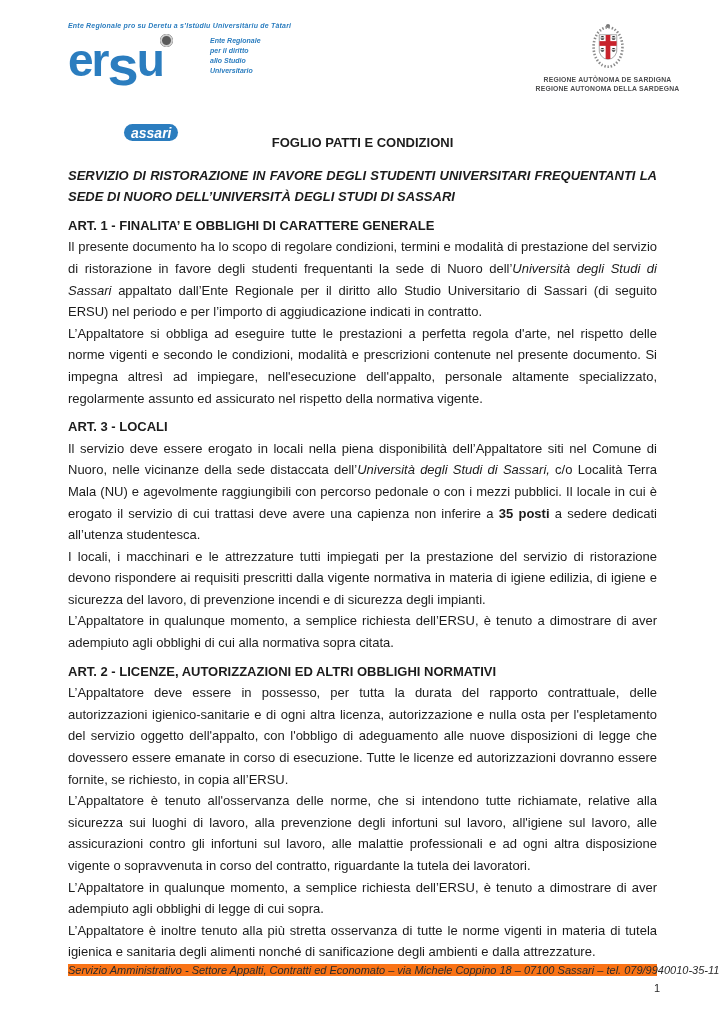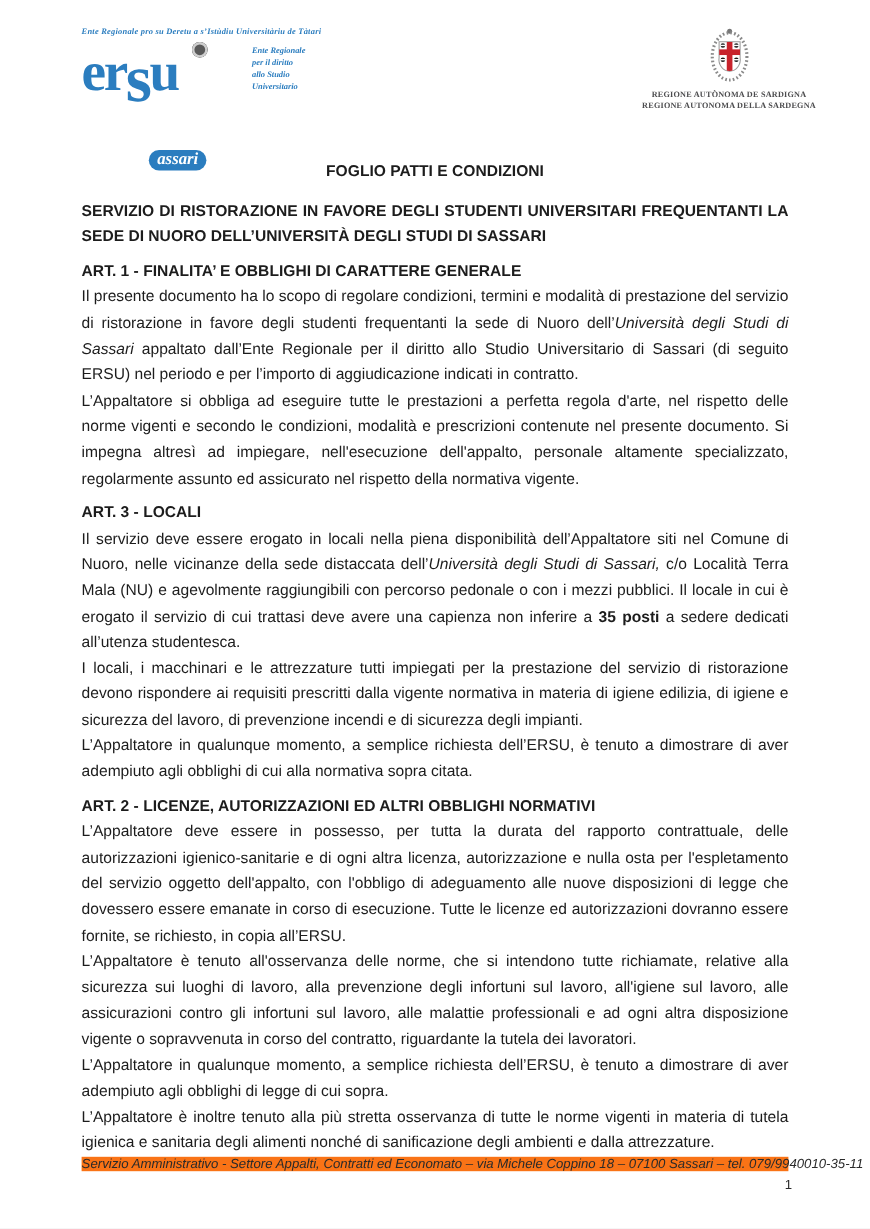--- a/index.html
+++ b/index.html
@@ -2,40 +2,40 @@
 <html><head>
 <meta charset="utf-8">
 <style>
   html,body{margin:0;padding:0;background:#e8e8e8;}
   .page{
     position:relative;width:725px;height:1024px;margin:0 auto;
     background:#ffffff;overflow:hidden;
     font-family:"Liberation Sans", sans-serif;color:#1c1c1c;
   }
   
-  .header{position:absolute;top:22px;left:68px;right:30px;height:92px;font-family:Liberation Serif, serif;}
+  .header{position:absolute;top:22px;left:68px;right:30px;height:92px;}
   .ersu{position:absolute;left:0;top:0;width:360px;color:#2b7dbf;}
   .ersu-tagline{font-size:7px;font-weight:bold;font-style:italic;letter-spacing:.2px;white-space:nowrap;}
   .ersu-row{position:relative;height:70px;margin-top:1px;}
   .ersu-mark{position:absolute;left:0;top:-6px;font-weight:800;letter-spacing:-2px;}
   .ersu-mark .er{font-size:46px;}
   .ersu-mark .s{font-size:56px;position:relative;top:9px;}
   .ersu-mark .u{font-size:46px;}
   .ersu-crest{position:absolute;left:92px;top:4px;width:13px;height:13px;border-radius:50%;
     background:#5a5a5a;box-shadow:inset 0 0 0 2px #cfcfcf, inset 0 0 0 3px #5a5a5a;}
   .ersu-banner{position:absolute;left:56px;top:46px;background:#2b7dbf;color:#ffffff;
     font-style:italic;font-weight:bold;font-size:14px;padding:1px 7px 0;border-radius:9px;letter-spacing:0;margin-top:48px;}
   .ersu-side{position:absolute;left:142px;top:6px;font-size:7px;font-weight:bold;font-style:italic;line-height:10px;}
   .regione{position:absolute;right:0;top:0;width:175px;text-align:center;}
   .regione svg{display:block;margin:0 auto;}
   .regione-caption{margin-top:3px;font-size:6.8px;font-weight:bold;color:#4d4d4f;line-height:9px;letter-spacing:.2px;}
   
   .content{position:absolute;top:132px;left:68px;width:589px;font-size:13px;line-height:21.6px;}
   .doc-title{text-align:center;font-weight:bold;margin:0 0 11px 0;}
-  .doc-subtitle{font-weight:bold;text-align:justify;margin:0;}
+  .doc-subtitle{font-weight:bold;text-align:justify;margin:0;font-style:italic;}
   .art-heading{font-weight:bold;margin:7px 0 0 0;font-size:13px;line-height:21.6px;}
   p.para{margin:0;text-align:justify;}
   p.para .italic{font-style:italic;}
   p.para .bold{font-weight:bold;}
   
   .footer{position:absolute;left:68px;right:68px;top:964px;font-size:11px;font-style:italic;color:#2a2a2a;
     background:#f97316;white-space:nowrap;}
   .page-number{position:absolute;right:65px;top:982px;font-size:11px;color:#2a2a2a;}
 </style>
 </head>

